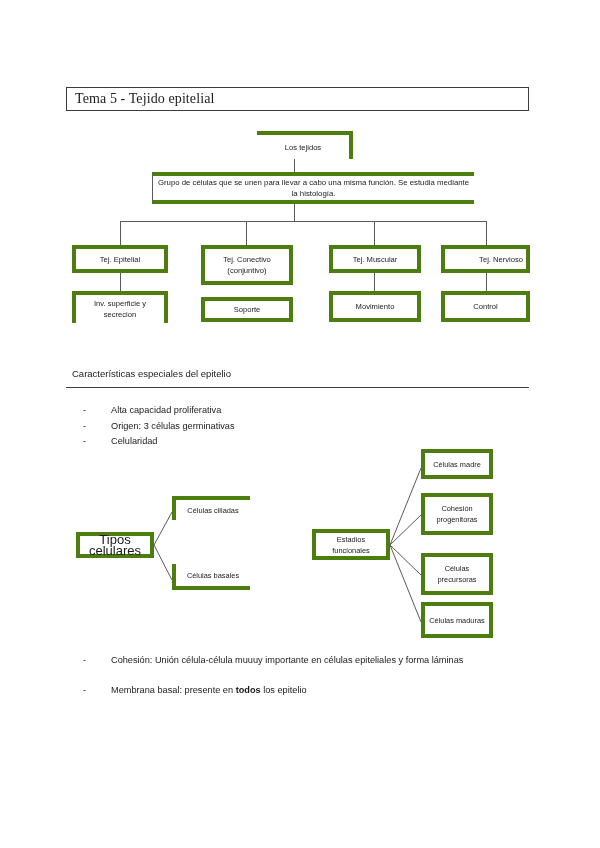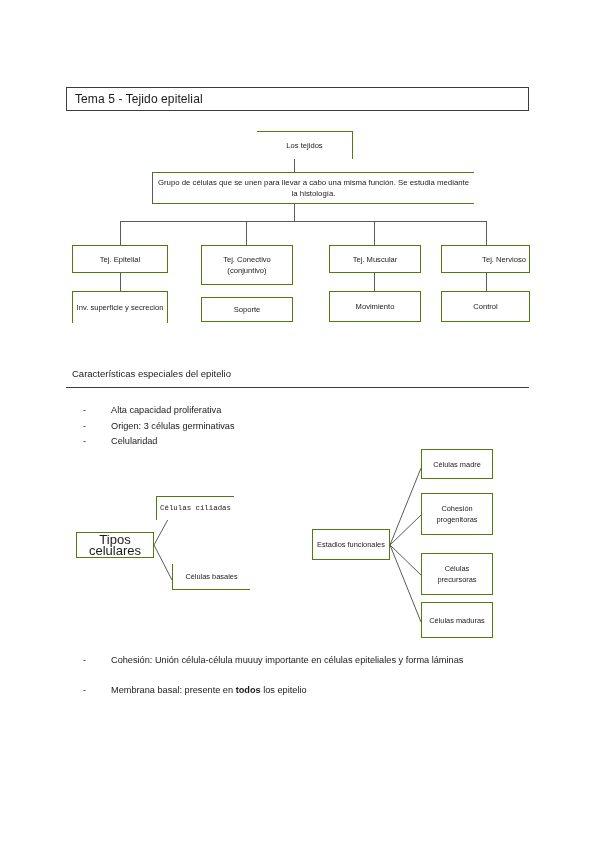--- a/index.html
+++ b/index.html
@@ -30,31 +30,32 @@
     left: 66px;
     top: 87px;
     width: 463px;
     height: 24px;
     border: 1px solid #3c3c3c;
     box-sizing: border-box;
     display: flex;
     align-items: center;
   }
   .title-box .title-text {
-    font-size: 12px;
+    font-size: 14px;
     padding-left: 8px;
     letter-spacing: 0.1px;
     color: #1a1a1a;
+    font-family: Liberation Serif, serif;
   }
 
   
   .fbox {
     position: absolute;
     box-sizing: border-box;
-    border: 1px solid #4d7c0f;
+    border: 4px solid #4d7c0f;
     display: flex;
     align-items: center;
     justify-content: center;
     text-align: center;
     font-size: 7.6px;
     line-height: 11px;
     color: #1a1a1a;
     background: #fff;
     padding: 2px 3px;
   }
@@ -218,21 +219,21 @@
 
   <div class="fbox" style="left:76px; top:532px; width:78px; height:26px; font-size:13px;">
     <span>Tipos celulares</span>
   </div>
 
   <svg class="diag" style="left:0px; top:0px; width:600px; height:848px;">
     <line x1="154" y1="545" x2="172" y2="512"></line>
     <line x1="154" y1="545" x2="172" y2="580"></line>
   </svg>
 
-  <div class="fbox open-bottom" style="left:156px; top:496px; width:78px; height:24px; font-size:7.4px; border-right:none;font-family:Liberation Mono, monospace;">
+  <div class="fbox open-bottom" style="left:172px; top:496px; width:78px; height:24px; font-size:7.4px; border-right:none;">
     <span>Células ciliadas</span>
   </div>
 
   <div class="fbox" style="left:172px; top:564px; width:78px; height:26px; font-size:7.4px; border-right:none; border-top:none;">
     <span>Células basales</span>
   </div>
 
   <div class="fbox" style="left:312px; top:529px; width:78px; height:31px; font-size:7.4px;">
     <span>Estadios funcionales</span>
   </div>

